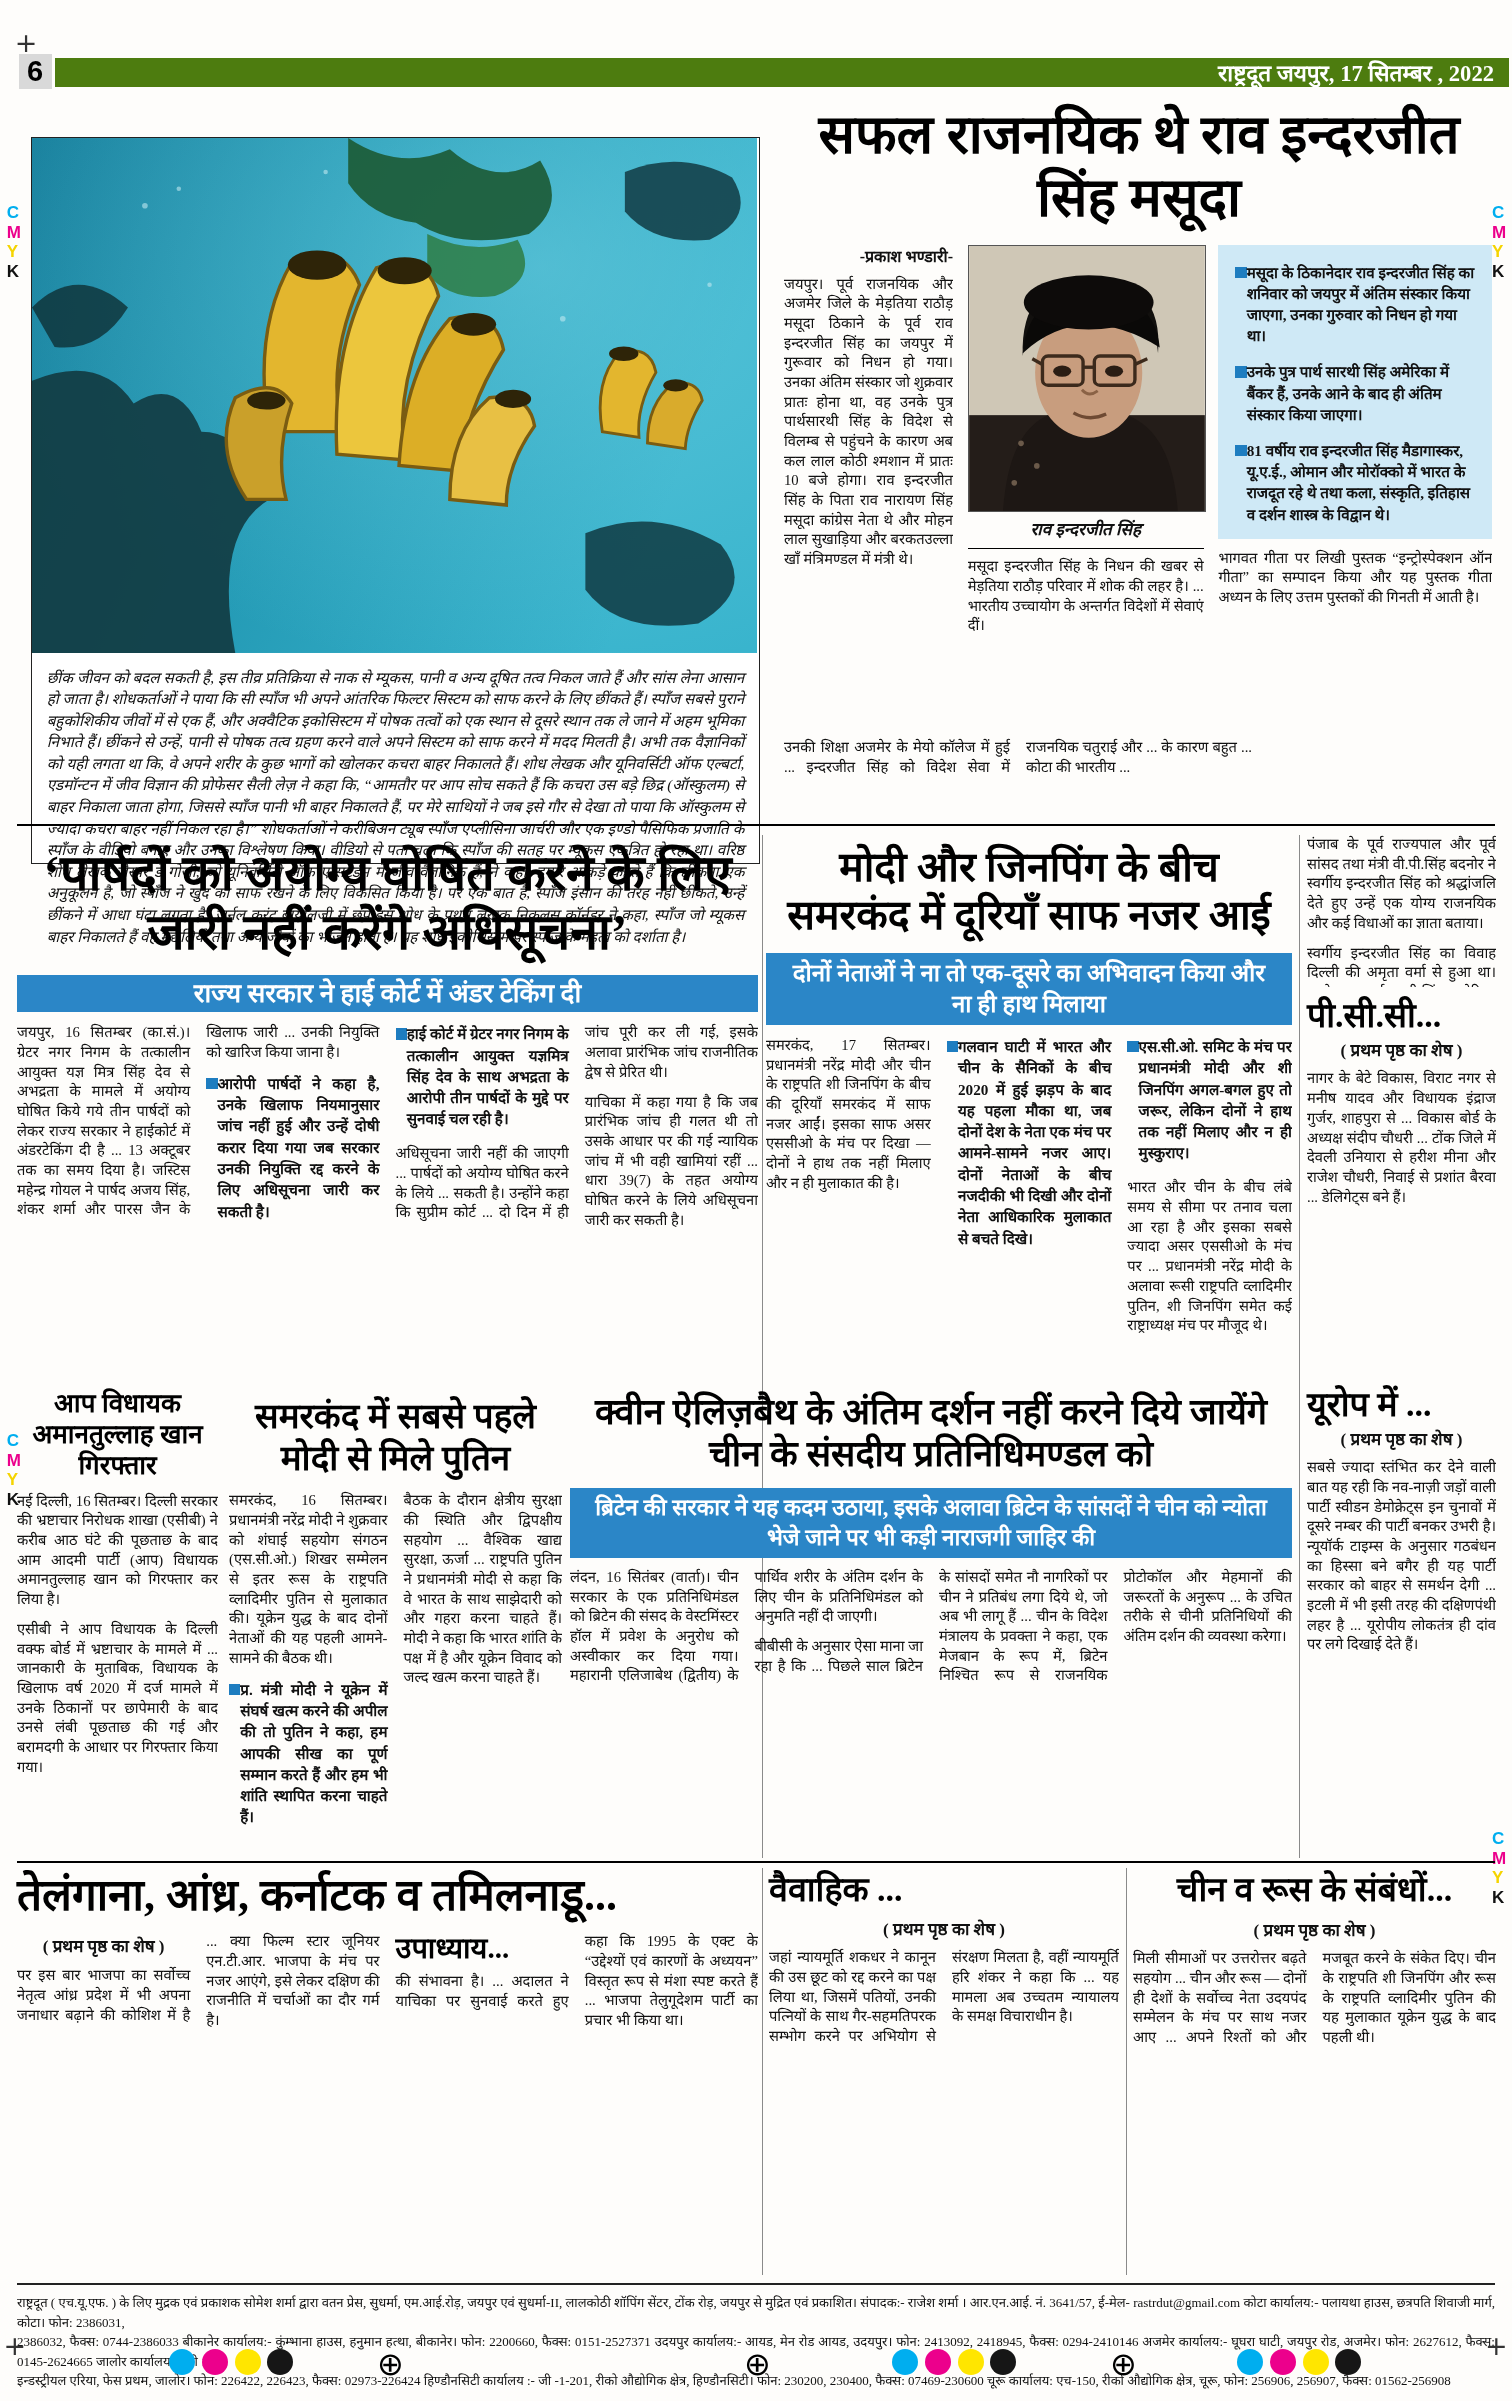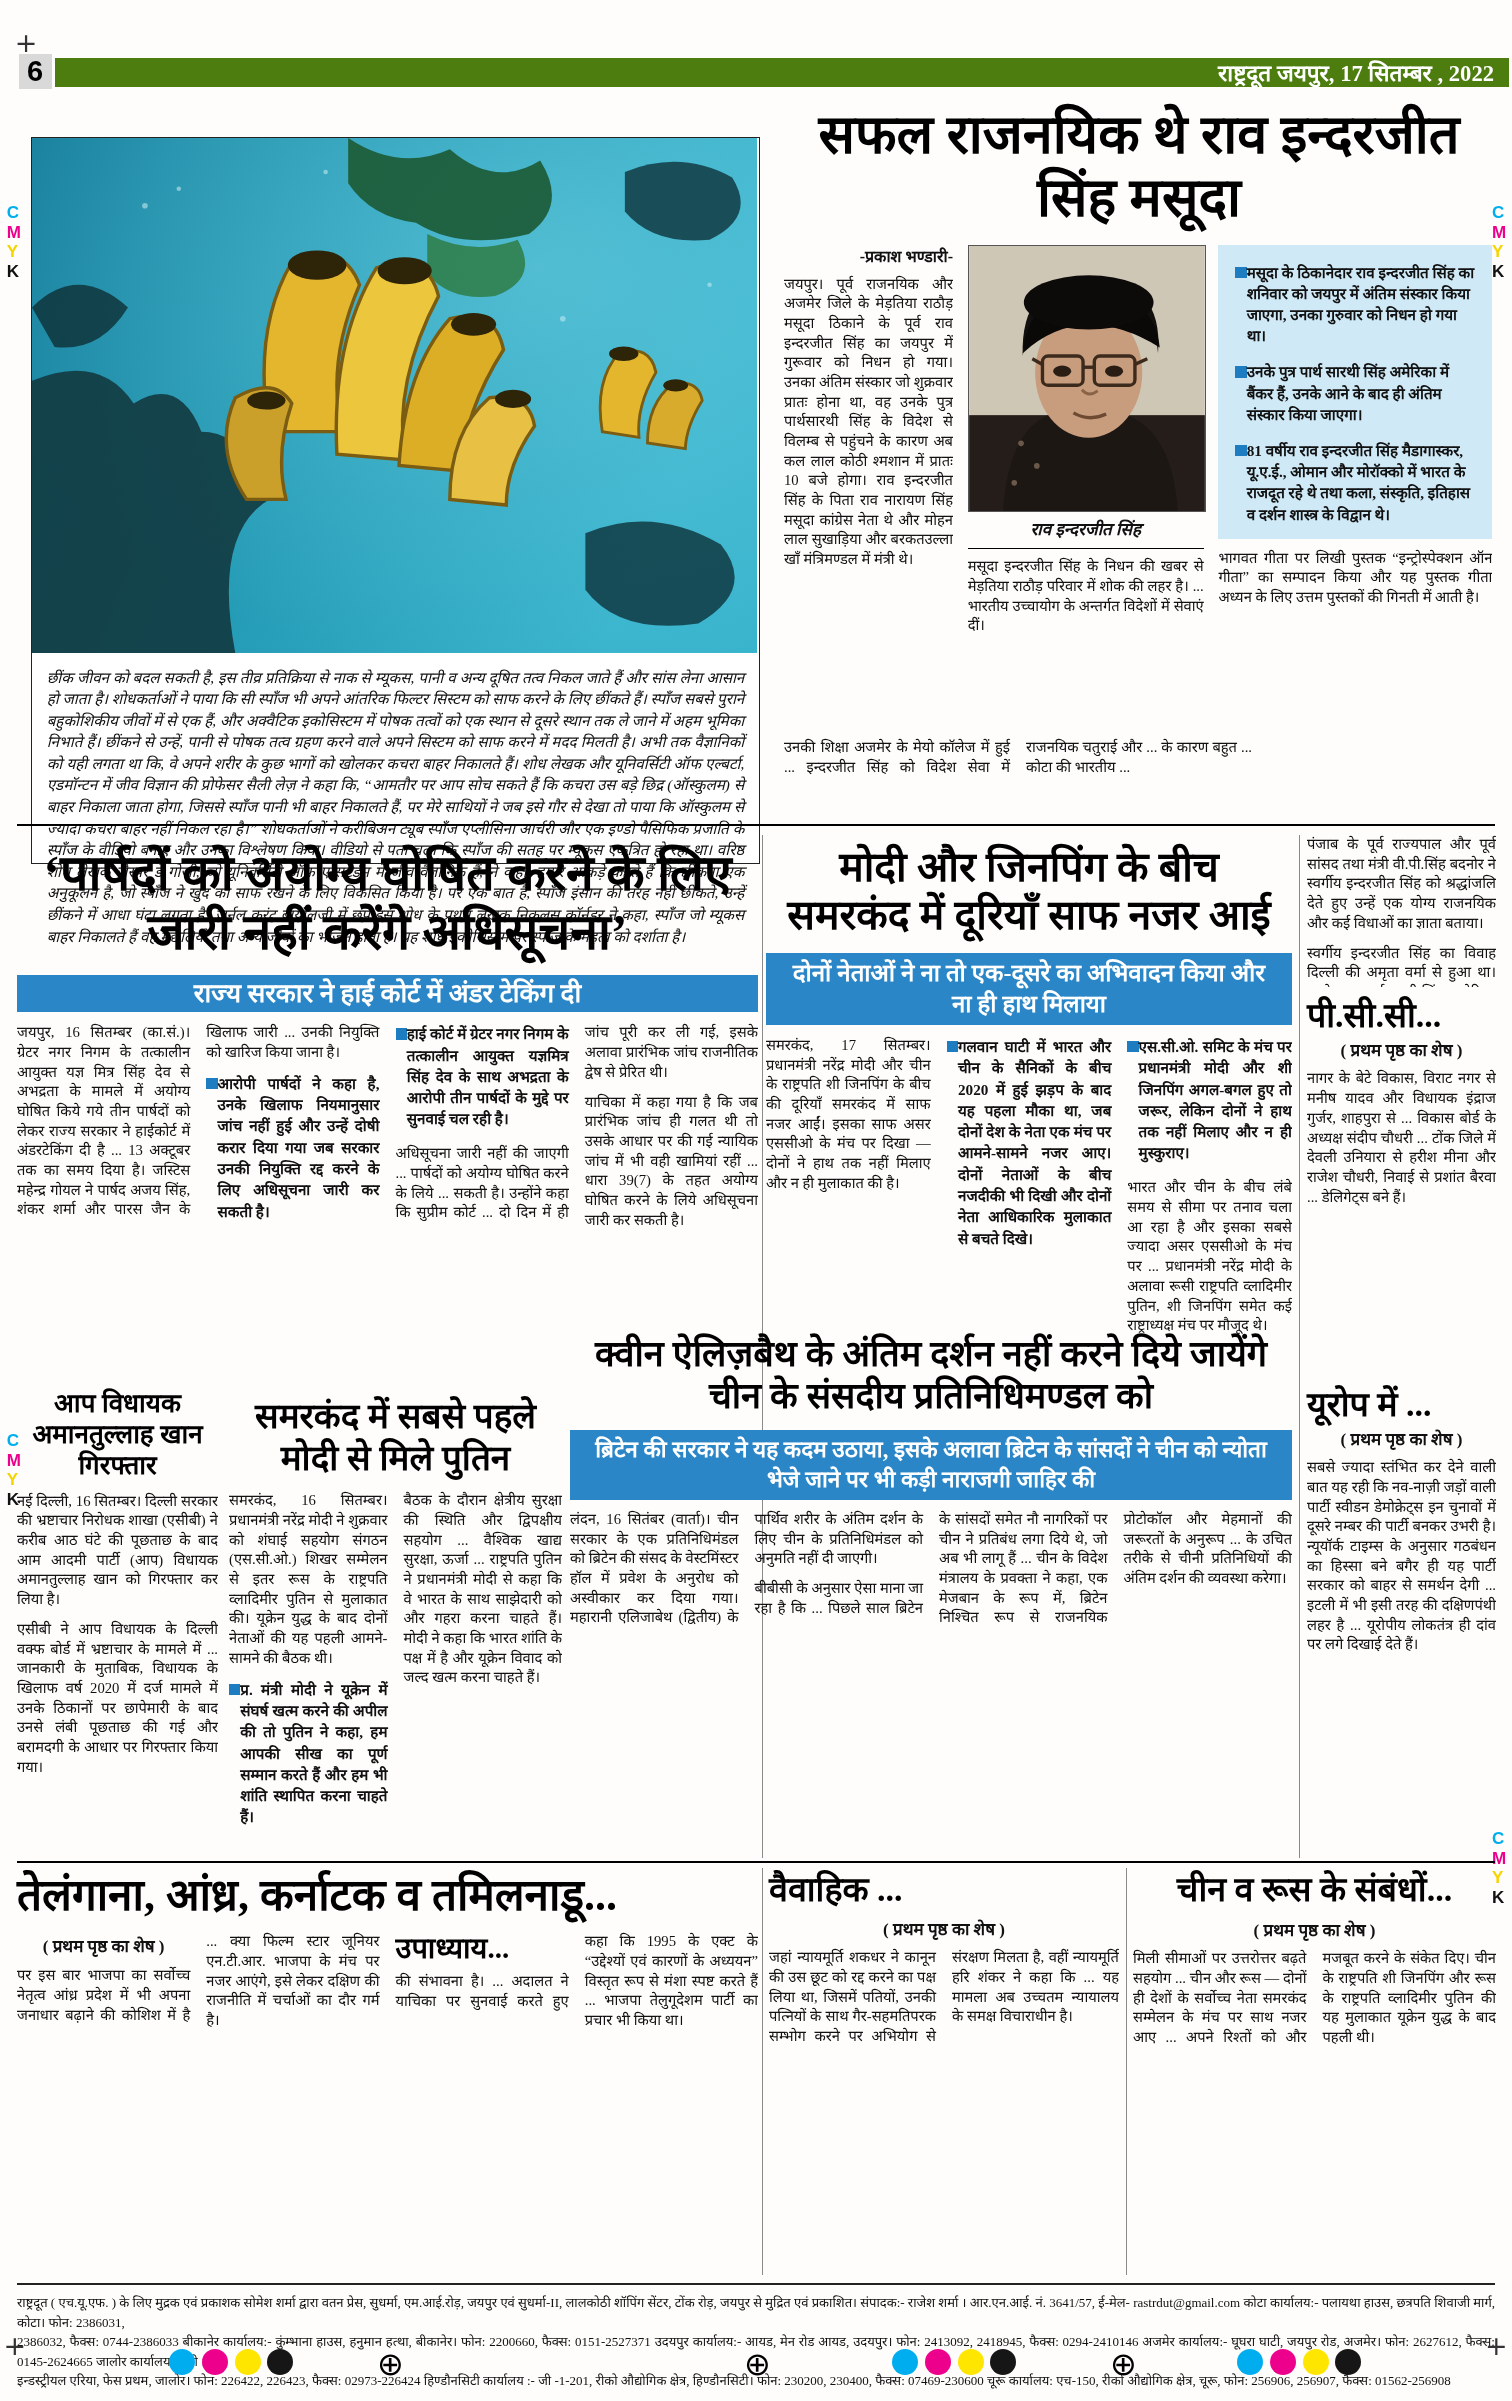--- a/index.html
+++ b/index.html
@@ -266,21 +266,21 @@
     <div class="body-text cols2" style="height:361px;">
       <p>समरकंद, 16 सितम्बर। प्रधानमंत्री नरेंद्र मोदी ने शुक्रवार को शंघाई सहयोग संगठन (एस.सी.ओ.) शिखर सम्मेलन से इतर रूस के राष्ट्रपति व्लादिमीर पुतिन से मुलाकात की। यूक्रेन युद्ध के बाद दोनों नेताओं की यह पहली आमने-सामने की बैठक थी।</p>
       <div class="bullet-item">
           <span class="sq"></span>
           <span>प्र. मंत्री मोदी ने यूक्रेन में संघर्ष खत्म करने की अपील की तो पुतिन ने कहा, हम आपकी सीख का पूर्ण सम्मान करते हैं और हम भी शांति स्थापित करना चाहते हैं।</span>
         </div>
       <p>बैठक के दौरान क्षेत्रीय सुरक्षा की स्थिति और द्विपक्षीय सहयोग ... वैश्विक खाद्य सुरक्षा, ऊर्जा ... राष्ट्रपति पुतिन ने प्रधानमंत्री मोदी से कहा कि वे भारत के साथ साझेदारी को और गहरा करना चाहते हैं। मोदी ने कहा कि भारत शांति के पक्ष में है और यूक्रेन विवाद को जल्द खत्म करना चाहते हैं।</p>
     </div>
   </div>
 
-  <div class="abs" style="left:570px;top:1328px;width:722px;height:471px;">
+  <div class="abs" style="left:570px;top:1386px;width:722px;height:471px;">
     <div class="hl" style="font-size:36px;padding:4.5px 17px 12.4px;">क्वीन ऐलिज़बैथ के अंतिम दर्शन नहीं करने दिये जायेंगे चीन के संसदीय प्रतिनिधिमण्डल को</div>
     <div class="bluebar" style="min-height:61px;font-size:22.6px;padding:4.5px 22.6px;">ब्रिटेन की सरकार ने यह कदम उठाया, इसके अलावा ब्रिटेन के सांसदों ने चीन को न्योता भेजे जाने पर भी कड़ी नाराजगी जाहिर की</div>
     <div class="body-text cols4" style="height:265px;margin-top:10.2px;">
       <p>लंदन, 16 सितंबर (वार्ता)। चीन सरकार के एक प्रतिनिधिमंडल को ब्रिटेन की संसद के वेस्टमिंस्टर हॉल में प्रवेश के अनुरोध को अस्वीकार कर दिया गया। महारानी एलिजाबेथ (द्वितीय) के पार्थिव शरीर के अंतिम दर्शन के लिए चीन के प्रतिनिधिमंडल को अनुमति नहीं दी जाएगी।</p>
       <p>बीबीसी के अनुसार ऐसा माना जा रहा है कि ... पिछले साल ब्रिटेन के सांसदों समेत नौ नागरिकों पर चीन ने प्रतिबंध लगा दिये थे, जो अब भी लागू हैं ... चीन के विदेश मंत्रालय के प्रवक्ता ने कहा, एक मेजबान के रूप में, ब्रिटेन निश्चित रूप से राजनयिक प्रोटोकॉल और मेहमानों की जरूरतों के अनुरूप ... के उचित तरीके से चीनी प्रतिनिधियों की अंतिम दर्शन की व्यवस्था करेगा।</p>
     </div>
   </div>
 
   <div class="abs hrule" style="left:17px;top:1861px;width:1478px;"></div>
 
@@ -303,21 +303,21 @@
       <p>जहां न्यायमूर्ति शकधर ने कानून की उस छूट को रद्द करने का पक्ष लिया था, जिसमें पतियों, उनकी पत्नियों के साथ गैर-सहमतिपरक सम्भोग करने पर अभियोग से संरक्षण मिलता है, वहीं न्यायमूर्ति हरि शंकर ने कहा कि ... यह मामला अब उच्चतम न्यायालय के समक्ष विचाराधीन है।</p>
     </div>
   </div>
 
   <div class="abs vrule" style="left:1126px;top:1868px;height:407px;"></div>
 
   <div class="abs" style="left:1133px;top:1868px;width:363px;height:412px;">
     <div class="hl" style="font-size:34px;padding:2.3px 0 4.5px;">चीन व रूस के संबंधों...</div>
     <div class="kicker">( प्रथम पृष्ठ का शेष )</div>
     <div class="body-text cols2" style="height:305px;">
-      <p>मिली सीमाओं पर उत्तरोत्तर बढ़ते सहयोग ... चीन और रूस — दोनों ही देशों के सर्वोच्च नेता समरकंद सम्मेलन के मंच पर साथ नजर आए ... अपने रिश्तों को और मजबूत करने के संकेत दिए। चीन के राष्ट्रपति शी जिनपिंग और रूस के राष्ट्रपति व्लादिमीर पुतिन की यह मुलाकात यूक्रेन युद्ध के बाद पहली थी।</p>
+      <p>मिली सीमाओं पर उत्तरोत्तर बढ़ते सहयोग ... चीन और रूस — दोनों ही देशों के सर्वोच्च नेता उदयपंद सम्मेलन के मंच पर साथ नजर आए ... अपने रिश्तों को और मजबूत करने के संकेत दिए। चीन के राष्ट्रपति शी जिनपिंग और रूस के राष्ट्रपति व्लादिमीर पुतिन की यह मुलाकात यूक्रेन युद्ध के बाद पहली थी।</p>
     </div>
   </div>
 
   <div class="abs" style="left:17px;top:2283px;width:1478px;border-top:2.8px double #222;padding-top:8px;">
     <div class="imprint">राष्ट्रदूत ( एच.यू.एफ. ) के लिए मुद्रक एवं प्रकाशक सोमेश शर्मा द्वारा वतन प्रेस, सुधर्मा, एम.आई.रोड़, जयपुर एवं सुधर्मा-II, लालकोठी शॉपिंग सेंटर, टोंक रोड़, जयपुर से मुद्रित एवं प्रकाशित। संपादक:- राजेश शर्मा ।  आर.एन.आई. नं. 3641/57, ई-मेल- rastrdut@gmail.com  कोटा कार्यालय:- पलायथा हाउस, छत्रपति शिवाजी मार्ग, कोटा। फोन: 2386031,</div>
     <div class="imprint">2386032, फैक्स: 0744-2386033  बीकानेर कार्यालय:- कुंम्भाना हाउस, हनुमान हत्था, बीकानेर। फोन: 2200660, फैक्स: 0151-2527371  उदयपुर कार्यालय:- आयड, मेन रोड आयड, उदयपुर। फोन: 2413092, 2418945, फैक्स: 0294-2410146  अजमेर कार्यालय:- घूघरा घाटी, जयपुर रोड, अजमेर। फोन: 2627612, फैक्स: 0145-2624665  जालोर कार्यालय :- जी 1/63,</div>
     <div class="imprint">इन्डस्ट्रीयल एरिया, फेस प्रथम, जालोर। फोन: 226422, 226423, फैक्स: 02973-226424  हिण्डौनसिटी कार्यालय :- जी -1-201, रीको औद्योगिक क्षेत्र, हिण्डौनसिटी। फोन: 230200, 230400, फैक्स: 07469-230600  चूरू कार्यालय: एच-150, रीको औद्योगिक क्षेत्र, चूरू, फोन: 256906, 256907, फैक्स: 01562-256908</div>
   </div>
 
   <span class="abs cropmark" style="left:3.4px;top:2332px;">+</span>

